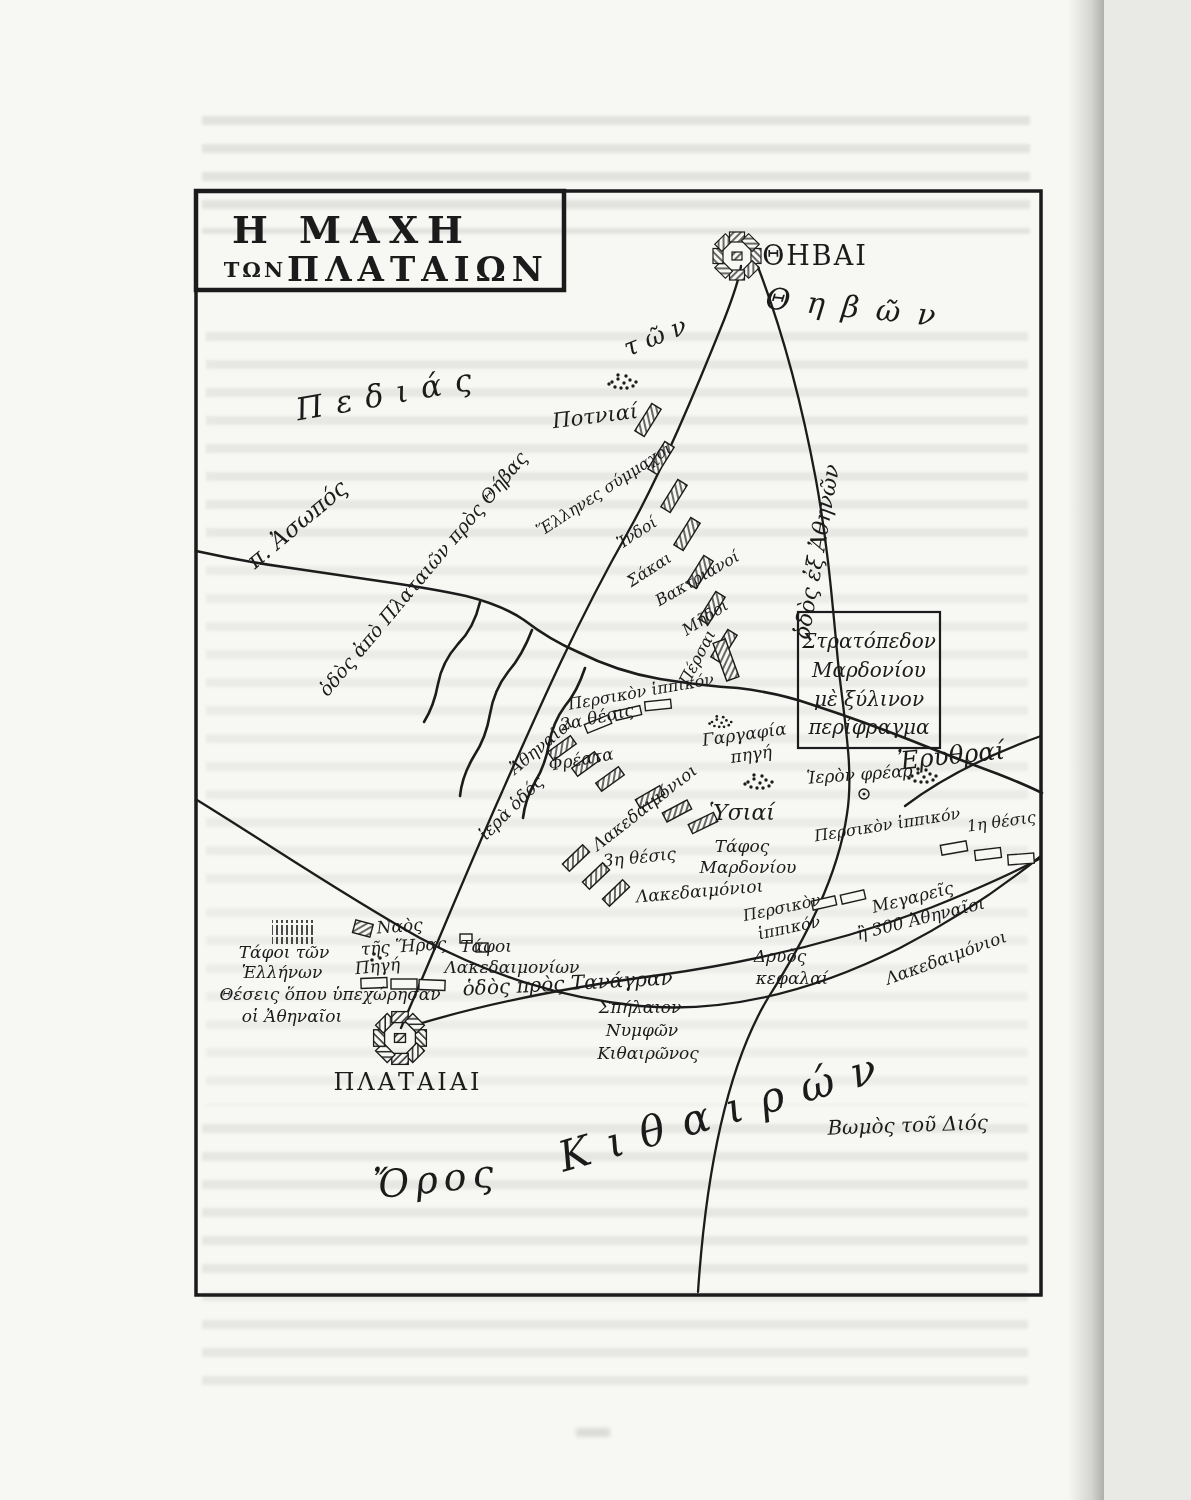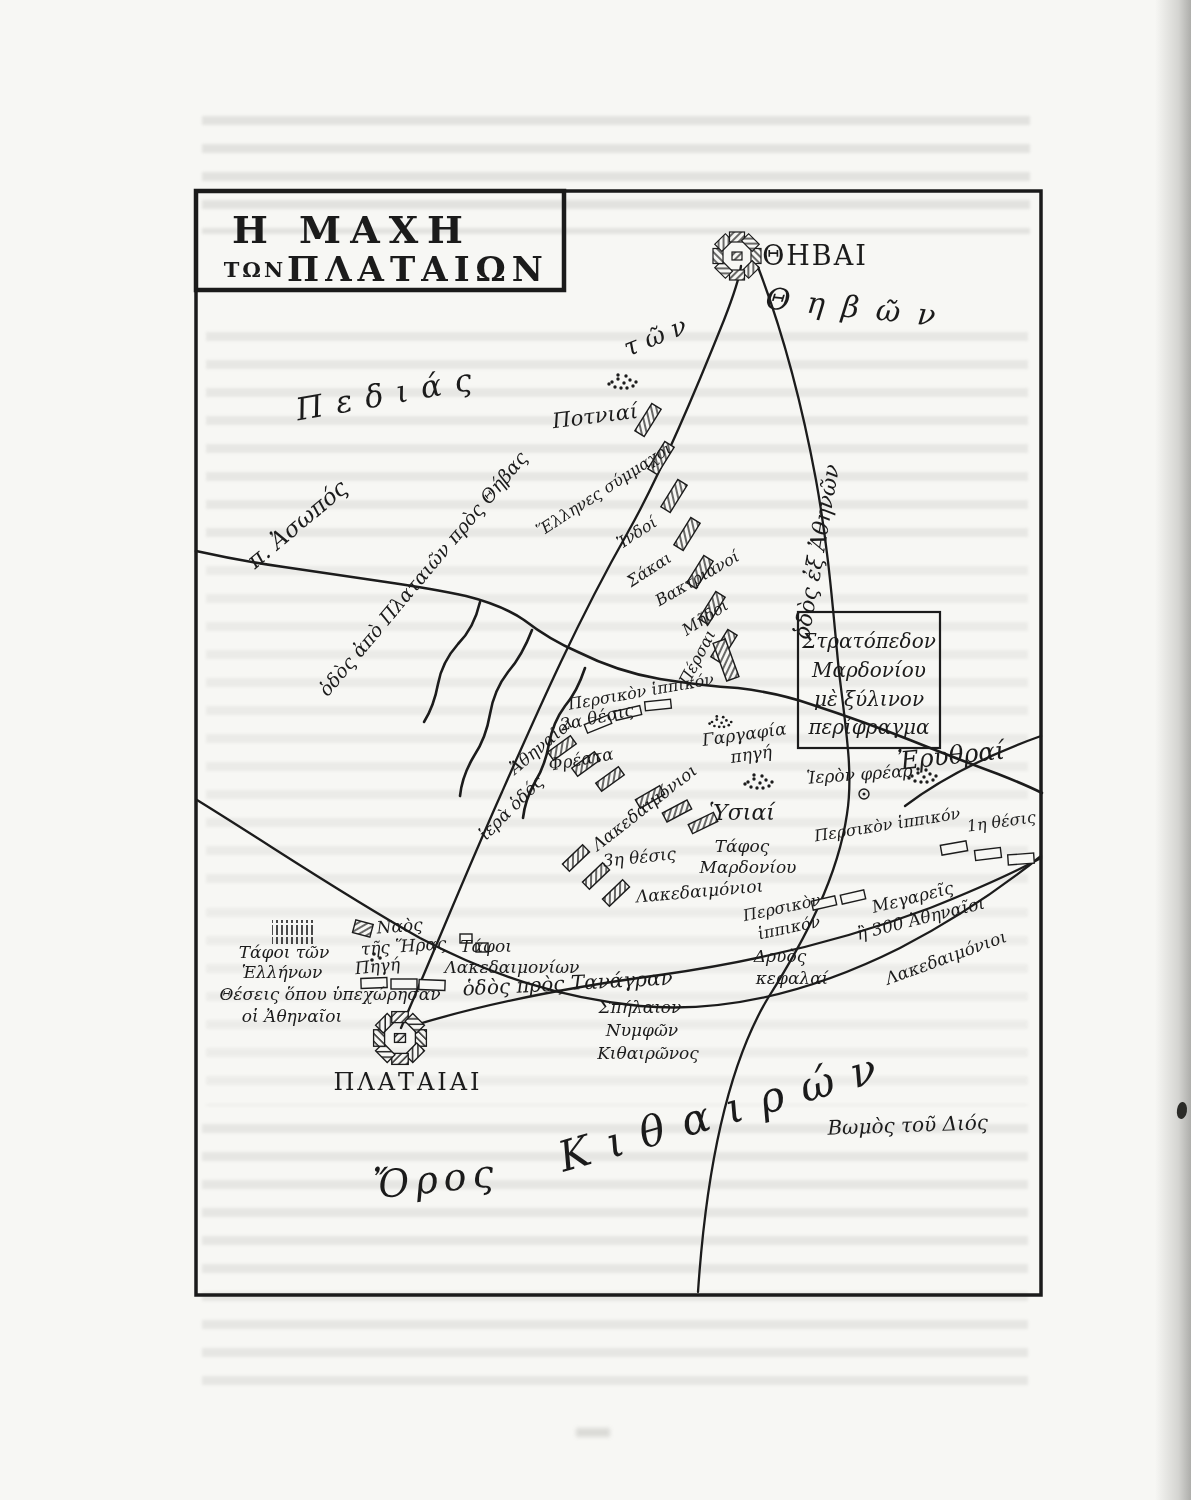--- a/index.html
+++ b/index.html
@@ -2,21 +2,21 @@
 <html><head>
 <meta charset="utf-8">
 <style>
   html,body { margin:0; padding:0; }
   body {
     width:1191px; height:1500px;
     background:#e9e9e6;
     font-family:"DejaVu Serif", serif;
   }
   .page {
-    position:relative; width:1191px; height:1500px;
+    position:relative; width:1104px; height:1500px;
     background:#f7f7f4; overflow:hidden;
   }
   
   .bleed {
     position:absolute;
     background:repeating-linear-gradient(180deg,#7a7a76 0px,#7a7a76 9px,transparent 9px,transparent 28px);
     filter:blur(1.8px);
   }
   .b1 { left:202px; top:116px;  width:828px; height:118px; opacity:.16; }
   .b2 { left:206px; top:332px;  width:822px; height:212px; opacity:.12; }

